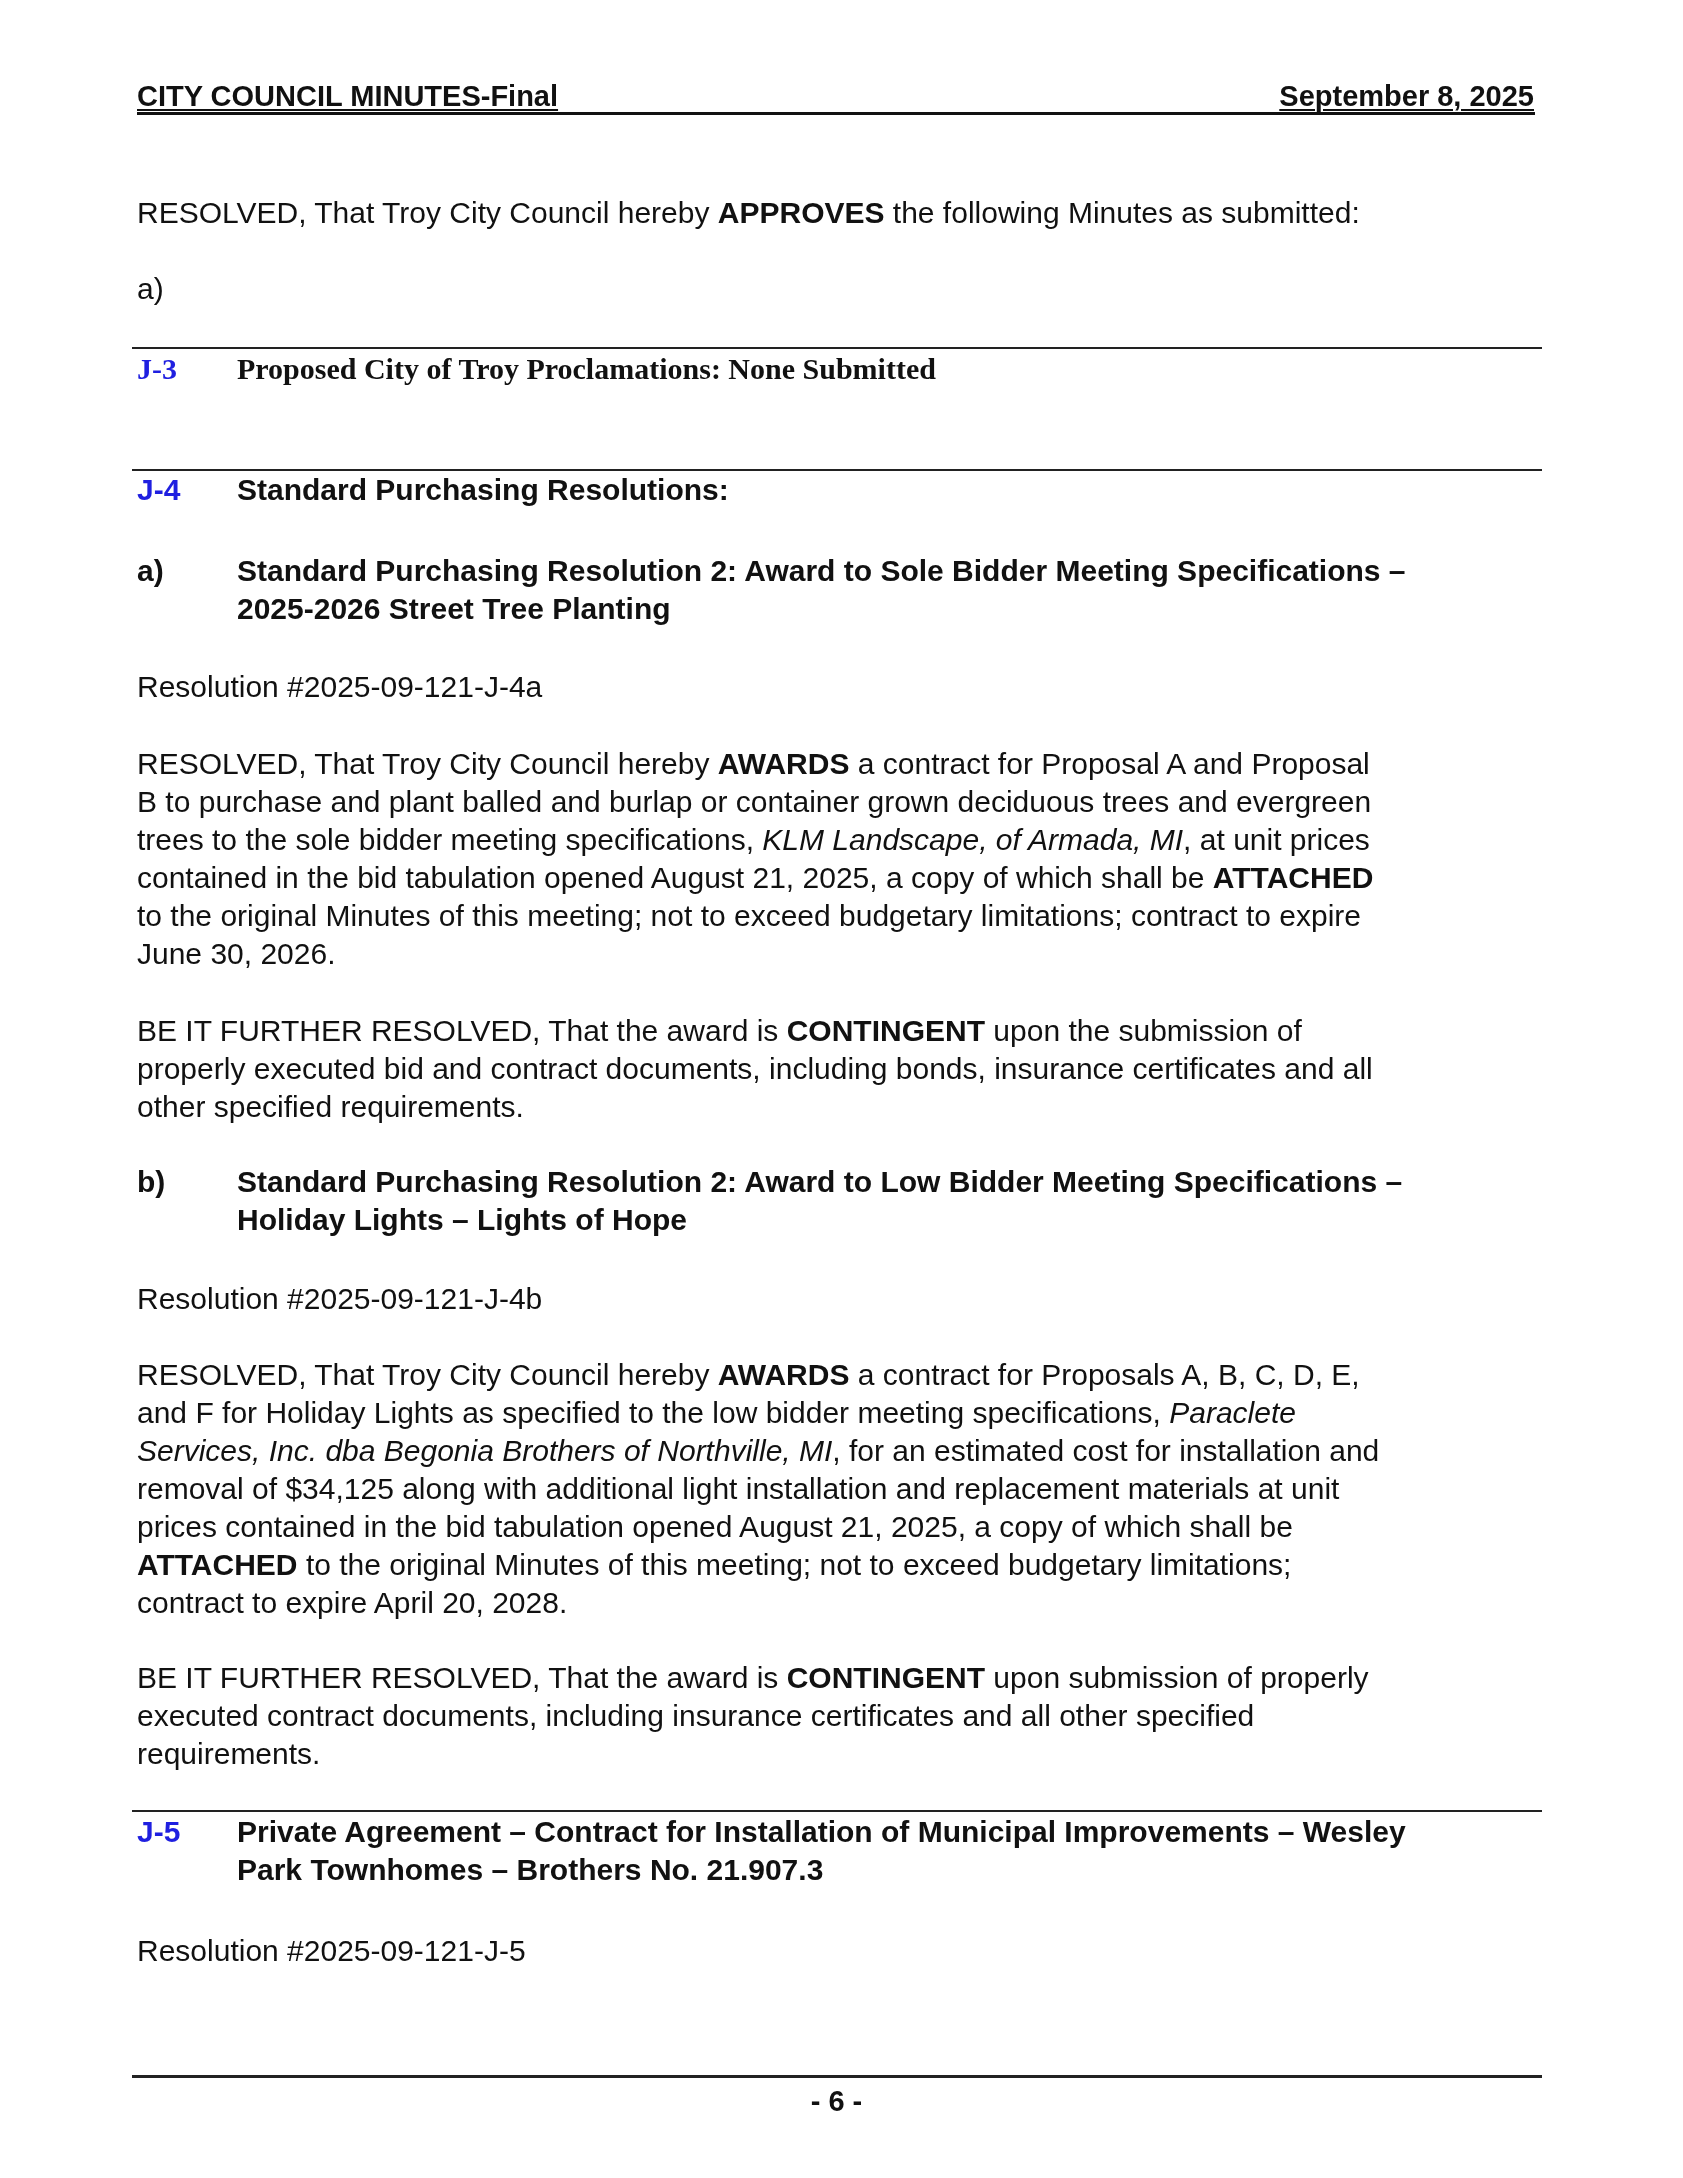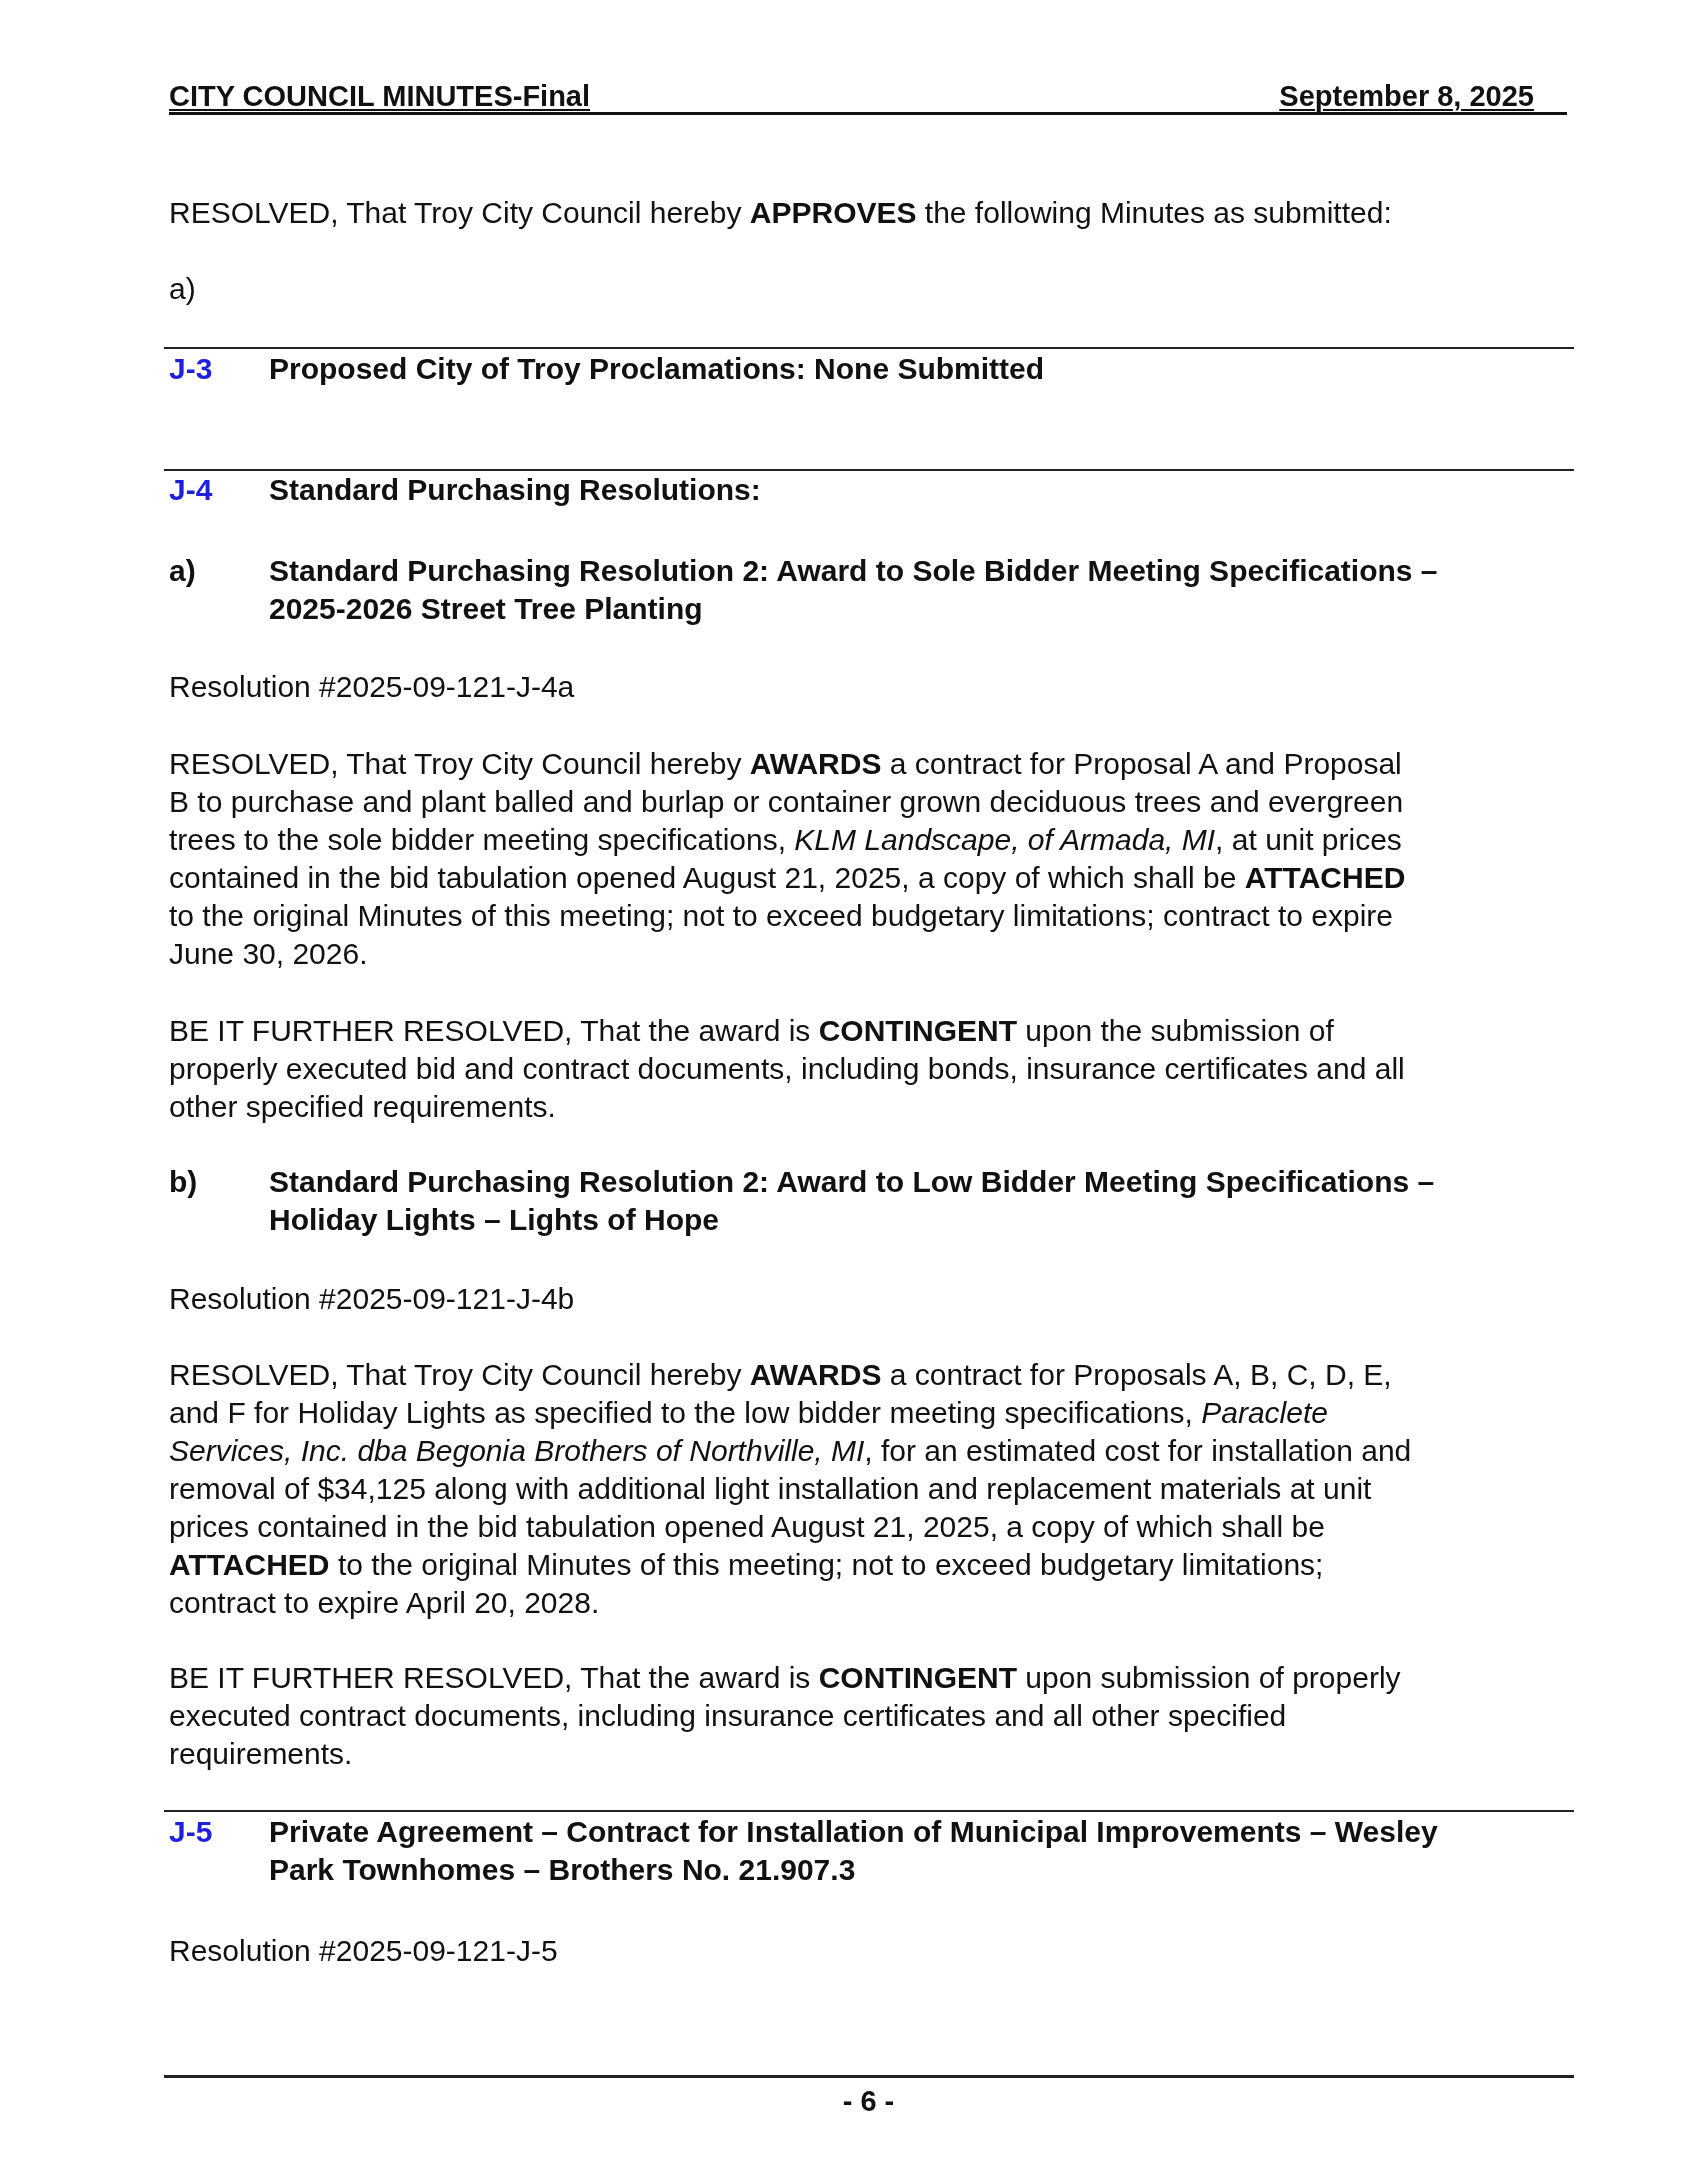--- a/index.html
+++ b/index.html
@@ -1,21 +1,21 @@
 <!DOCTYPE html>
 <html><head>
 <meta charset="utf-8">
 <style>
   html, body { margin: 0; padding: 0; background: #ffffff; }
   body {
     width: 1683px; height: 2178px; position: relative; overflow: hidden;
     font-family: "Liberation Sans", "DejaVu Sans", sans-serif;
     color: #111111;
   }
-  .abs { position: absolute; margin-left: 32px; }
+  .abs { position: absolute; }
   .hdr {
     top: 79px; font-size: 29px; font-weight: bold; line-height: 34px;
     text-decoration: underline; text-decoration-thickness: 2px; text-underline-offset: 3px;
     white-space: nowrap;
   }
   .hdr-left { left: 137px; }
   .hdr-right { right: 149px; text-align: right; }
   .hdr-rule { left: 137px; width: 1398px; top: 112px; height: 3px; background: #111; }
   .rule { left: 132px; width: 1410px; height: 2px; background: #222; }
   .body-text { left: 137px; width: 1416px; font-size: 30px; line-height: 38px; white-space: normal; }
@@ -39,21 +39,21 @@
 <div class="abs body-text" style="top:194px;">
   <span class="nowrap-line">
     <span>RESOLVED, That Troy City Council hereby </span><span class="bold">APPROVES</span><span> the following Minutes as submitted:</span>
   </span>
 </div>
 <div class="abs row" style="top:270px;">
   <span class="label">a)</span>
 </div>
 
 <div class="abs rule" style="top:347px;"></div>
-<div class="abs row" style="top:350px;">
+<div class="abs row" style="top:350px;font-family:Liberation Serif, serif;">
   <span class="label label-blue">J-3</span>
   <span class="heading-text">Proposed City of Troy Proclamations:  None Submitted</span>
 </div>
 
 <div class="abs rule" style="top:469px;"></div>
 <div class="abs row" style="top:471px;">
   <span class="label label-blue">J-4</span>
   <span class="heading-text">Standard Purchasing Resolutions:</span>
 </div>
 

